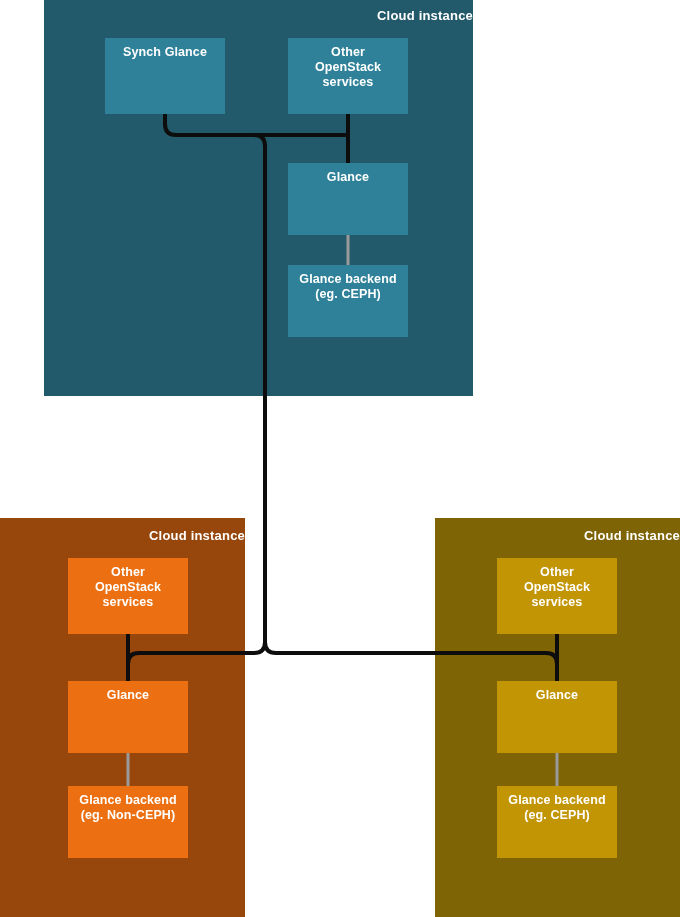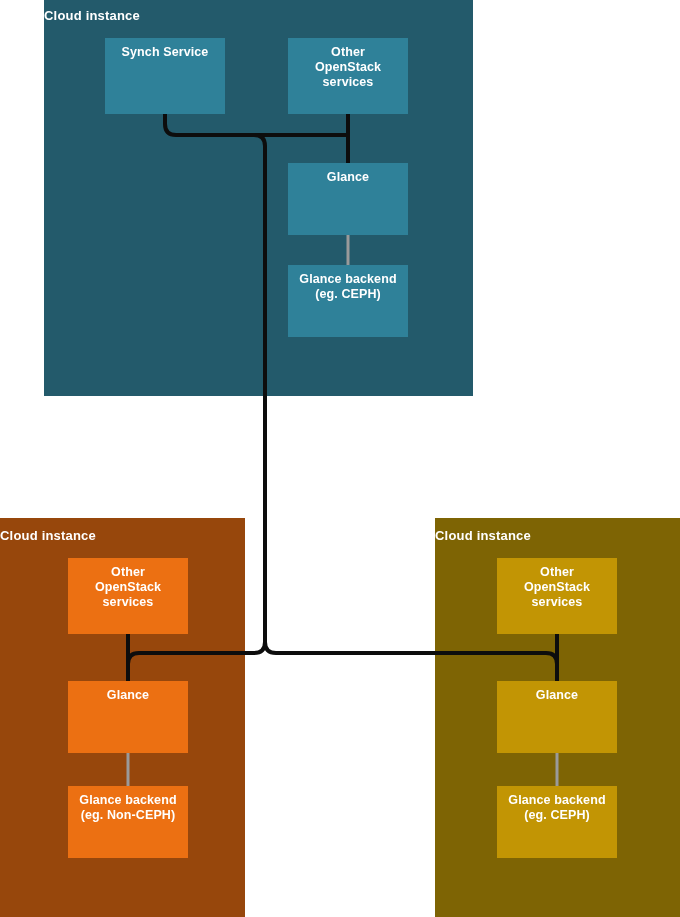--- a/index.html
+++ b/index.html
@@ -18,21 +18,21 @@
     overflow: hidden;
   }
   .panel {
     position: absolute;
     box-sizing: border-box;
   }
   .panel-title {
     position: absolute;
     left: 0;
     right: 0;
-    text-align: left;
+    text-align: right;
     color: #ffffff;
     font-weight: bold;
     font-size: 13px;
     letter-spacing: 0.2px;
   }
   .node {
     position: absolute;
     box-sizing: border-box;
     color: #ffffff;
     font-weight: bold;
@@ -51,21 +51,21 @@
     pointer-events: none;
   }
 </style>
 </head>
 <body>
 
 <div id="diagram-root" style="width: 680px; height: 917px; background: rgb(255, 255, 255);">
 
   <div class="panel" id="panel-top-cloud" style="left: 44px; top: 0px; width: 429px; height: 396px; background: rgb(35, 90, 107);">
     <div class="panel-title" style="top: 8px;">Cloud instance</div>
-    <div class="node" style="left: 61px; top: 38px; width: 120px; height: 76px; background: rgb(47, 129, 153);">Synch Service</div>
+    <div class="node" style="left: 61px; top: 38px; width: 120px; height: 76px; background: rgb(47, 129, 153);">Synch Glance</div>
     <div class="node" style="left: 244px; top: 38px; width: 120px; height: 76px; background: rgb(47, 129, 153);">Other<br>OpenStack<br>services</div>
     <div class="node" style="left: 244px; top: 163px; width: 120px; height: 72px; background: rgb(47, 129, 153);">Glance</div>
     <div class="node" style="left: 244px; top: 265px; width: 120px; height: 72px; background: rgb(47, 129, 153);">Glance backend<br>(eg. CEPH)</div>
   </div>
 
   <div class="panel" id="panel-bottom-left-cloud" style="left: 0px; top: 518px; width: 245px; height: 399px; background: rgb(151, 71, 12);">
     <div class="panel-title" style="top: 10px;">Cloud instance</div>
     <div class="node" style="left: 68px; top: 40px; width: 120px; height: 76px; background: rgb(236, 112, 18);">Other<br>OpenStack<br>services</div>
     <div class="node" style="left: 68px; top: 163px; width: 120px; height: 72px; background: rgb(236, 112, 18);">Glance</div>
     <div class="node" style="left: 68px; top: 268px; width: 120px; height: 72px; background: rgb(236, 112, 18);">Glance backend<br>(eg. Non-CEPH)</div>

